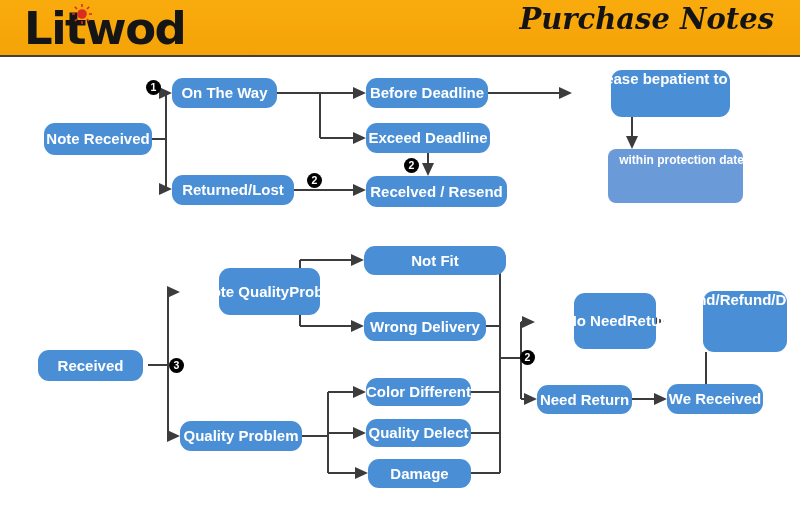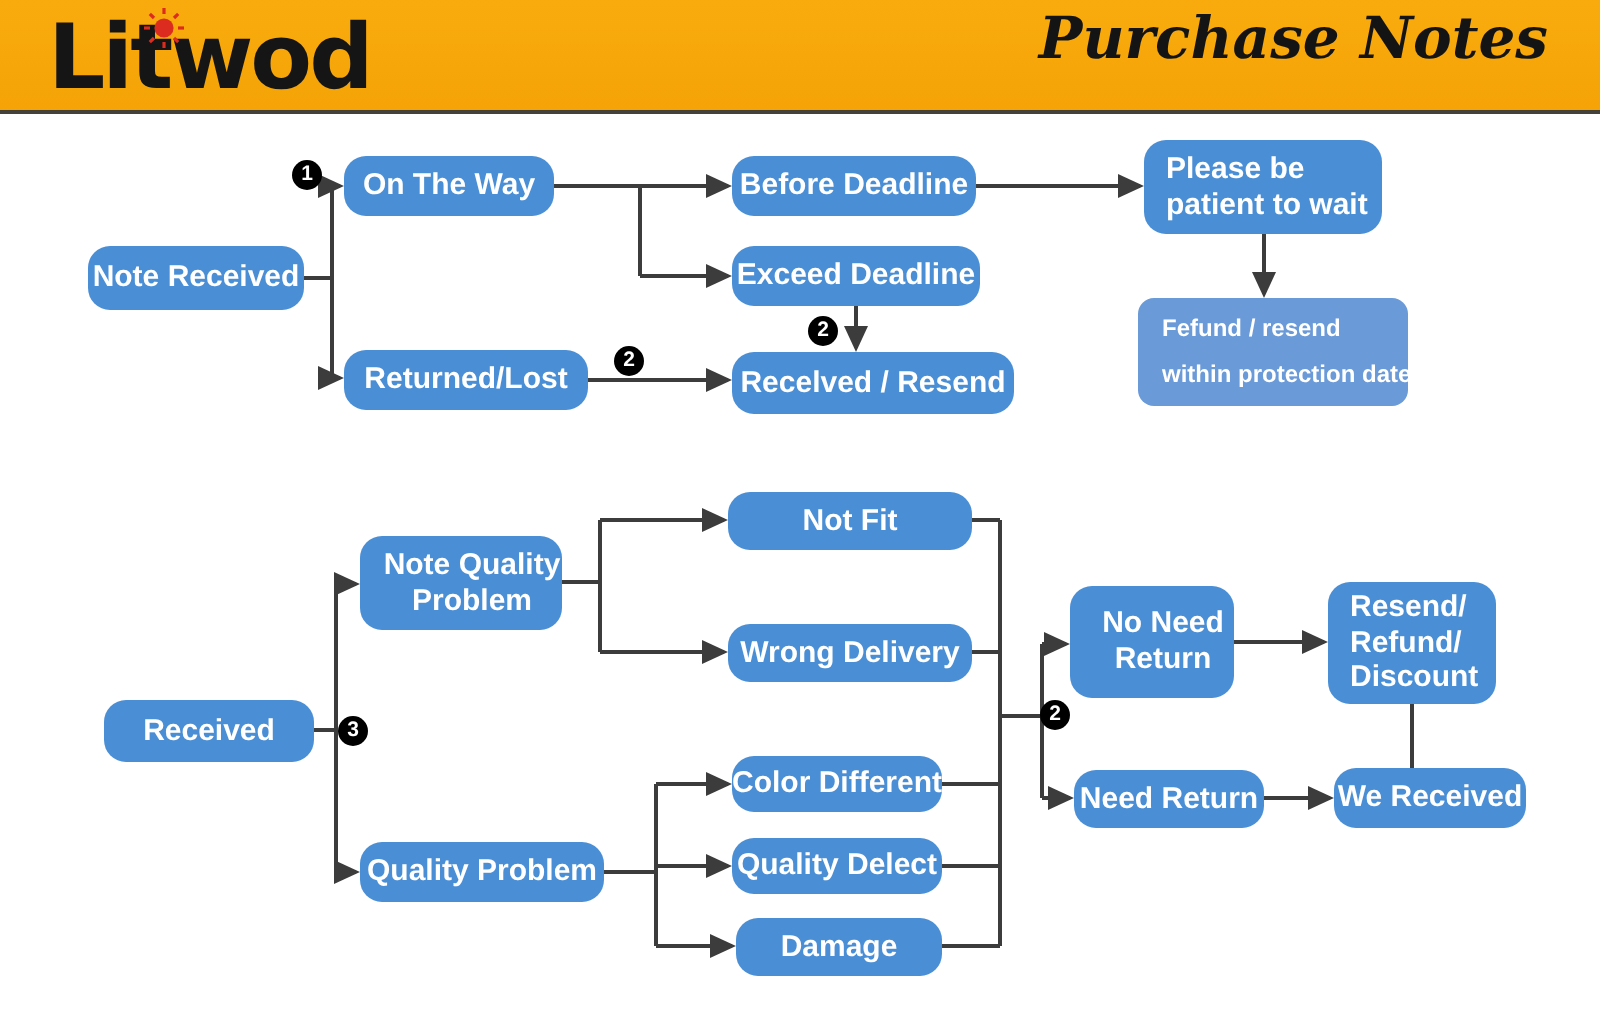--- a/index.html
+++ b/index.html
@@ -32,22 +32,22 @@
   .canvas { position: absolute; left: 0; top: 0; width: 800px; height: 507px; }
   .connectors { position: absolute; left: 0; top: 0; }
   .box {
     position: absolute; background: #4a8fd6; color: #ffffff;
     font-weight: bold; font-size: 15px; line-height: 1.18;
     border-radius: 11px;
     display: flex; align-items: center; justify-content: center;
     text-align: center; white-space: nowrap;
   }
   .box.multi {
-    flex-direction: column; align-items: flex-start; justify-content: center;
-    padding-left: 11px; text-align: left;
+    flex-direction: row; align-items: flex-start; justify-content: center;
+    padding-left: 11px; text-align: left; margin-left: 39px;
   }
   .box.soft {
     background: #6a9ad8; font-size: 12px; line-height: 1.9;
     border-radius: 8px; padding-left: 12px;
   }
   .marker {
     position: absolute; width: 15px; height: 15px;
     background: #000000; color: #ffffff; border-radius: 50%;
     font-size: 10.5px; font-weight: bold;
     display: flex; align-items: center; justify-content: center;
@@ -154,35 +154,34 @@
       <span>Exceed Deadline</span>
     </div>
     <div class="box" style="left:366px; top:176px; width:141px; height:31px;">
       <span>Recelved / Resend</span>
     </div>
     <div class="box multi" style="left:572px; top:70px; width:119px; height:47px;">
       <span>Please be</span>
       <span>patient to wait</span>
     </div>
     <div class="box multi soft" style="left:569px; top:149px; width:135px; height:54px;">
-      <span>Fefund / resend</span>
       <span>within protection date</span>
     </div>
 
-    <div class="box" style="left:52px;  top:350px; width:105px; height:31px;">
+    <div class="box" style="left:38px;  top:350px; width:105px; height:31px;">
       <span>Received</span>
     </div>
     <div class="box multi" style="left:180px; top:268px; width:101px; height:47px;align-items:center;">
       <span>Note Quality</span>
       <span>Problem</span>
     </div>
     <div class="box" style="left:180px; top:421px; width:122px; height:30px;">
       <span>Quality Problem</span>
     </div>
-    <div class="box" style="left:364px; top:246px; width:122px; height:29px;">
+    <div class="box" style="left:364px; top:246px; width:142px; height:29px;">
       <span>Not Fit</span>
     </div>
     <div class="box" style="left:364px; top:312px; width:122px; height:29px;">
       <span>Wrong Delivery</span>
     </div>
     <div class="box" style="left:366px; top:378px; width:105px; height:28px;">
       <span>Color Different</span>
     </div>
     <div class="box" style="left:366px; top:419px; width:105px; height:28px;">
       <span>Quality Delect</span>

